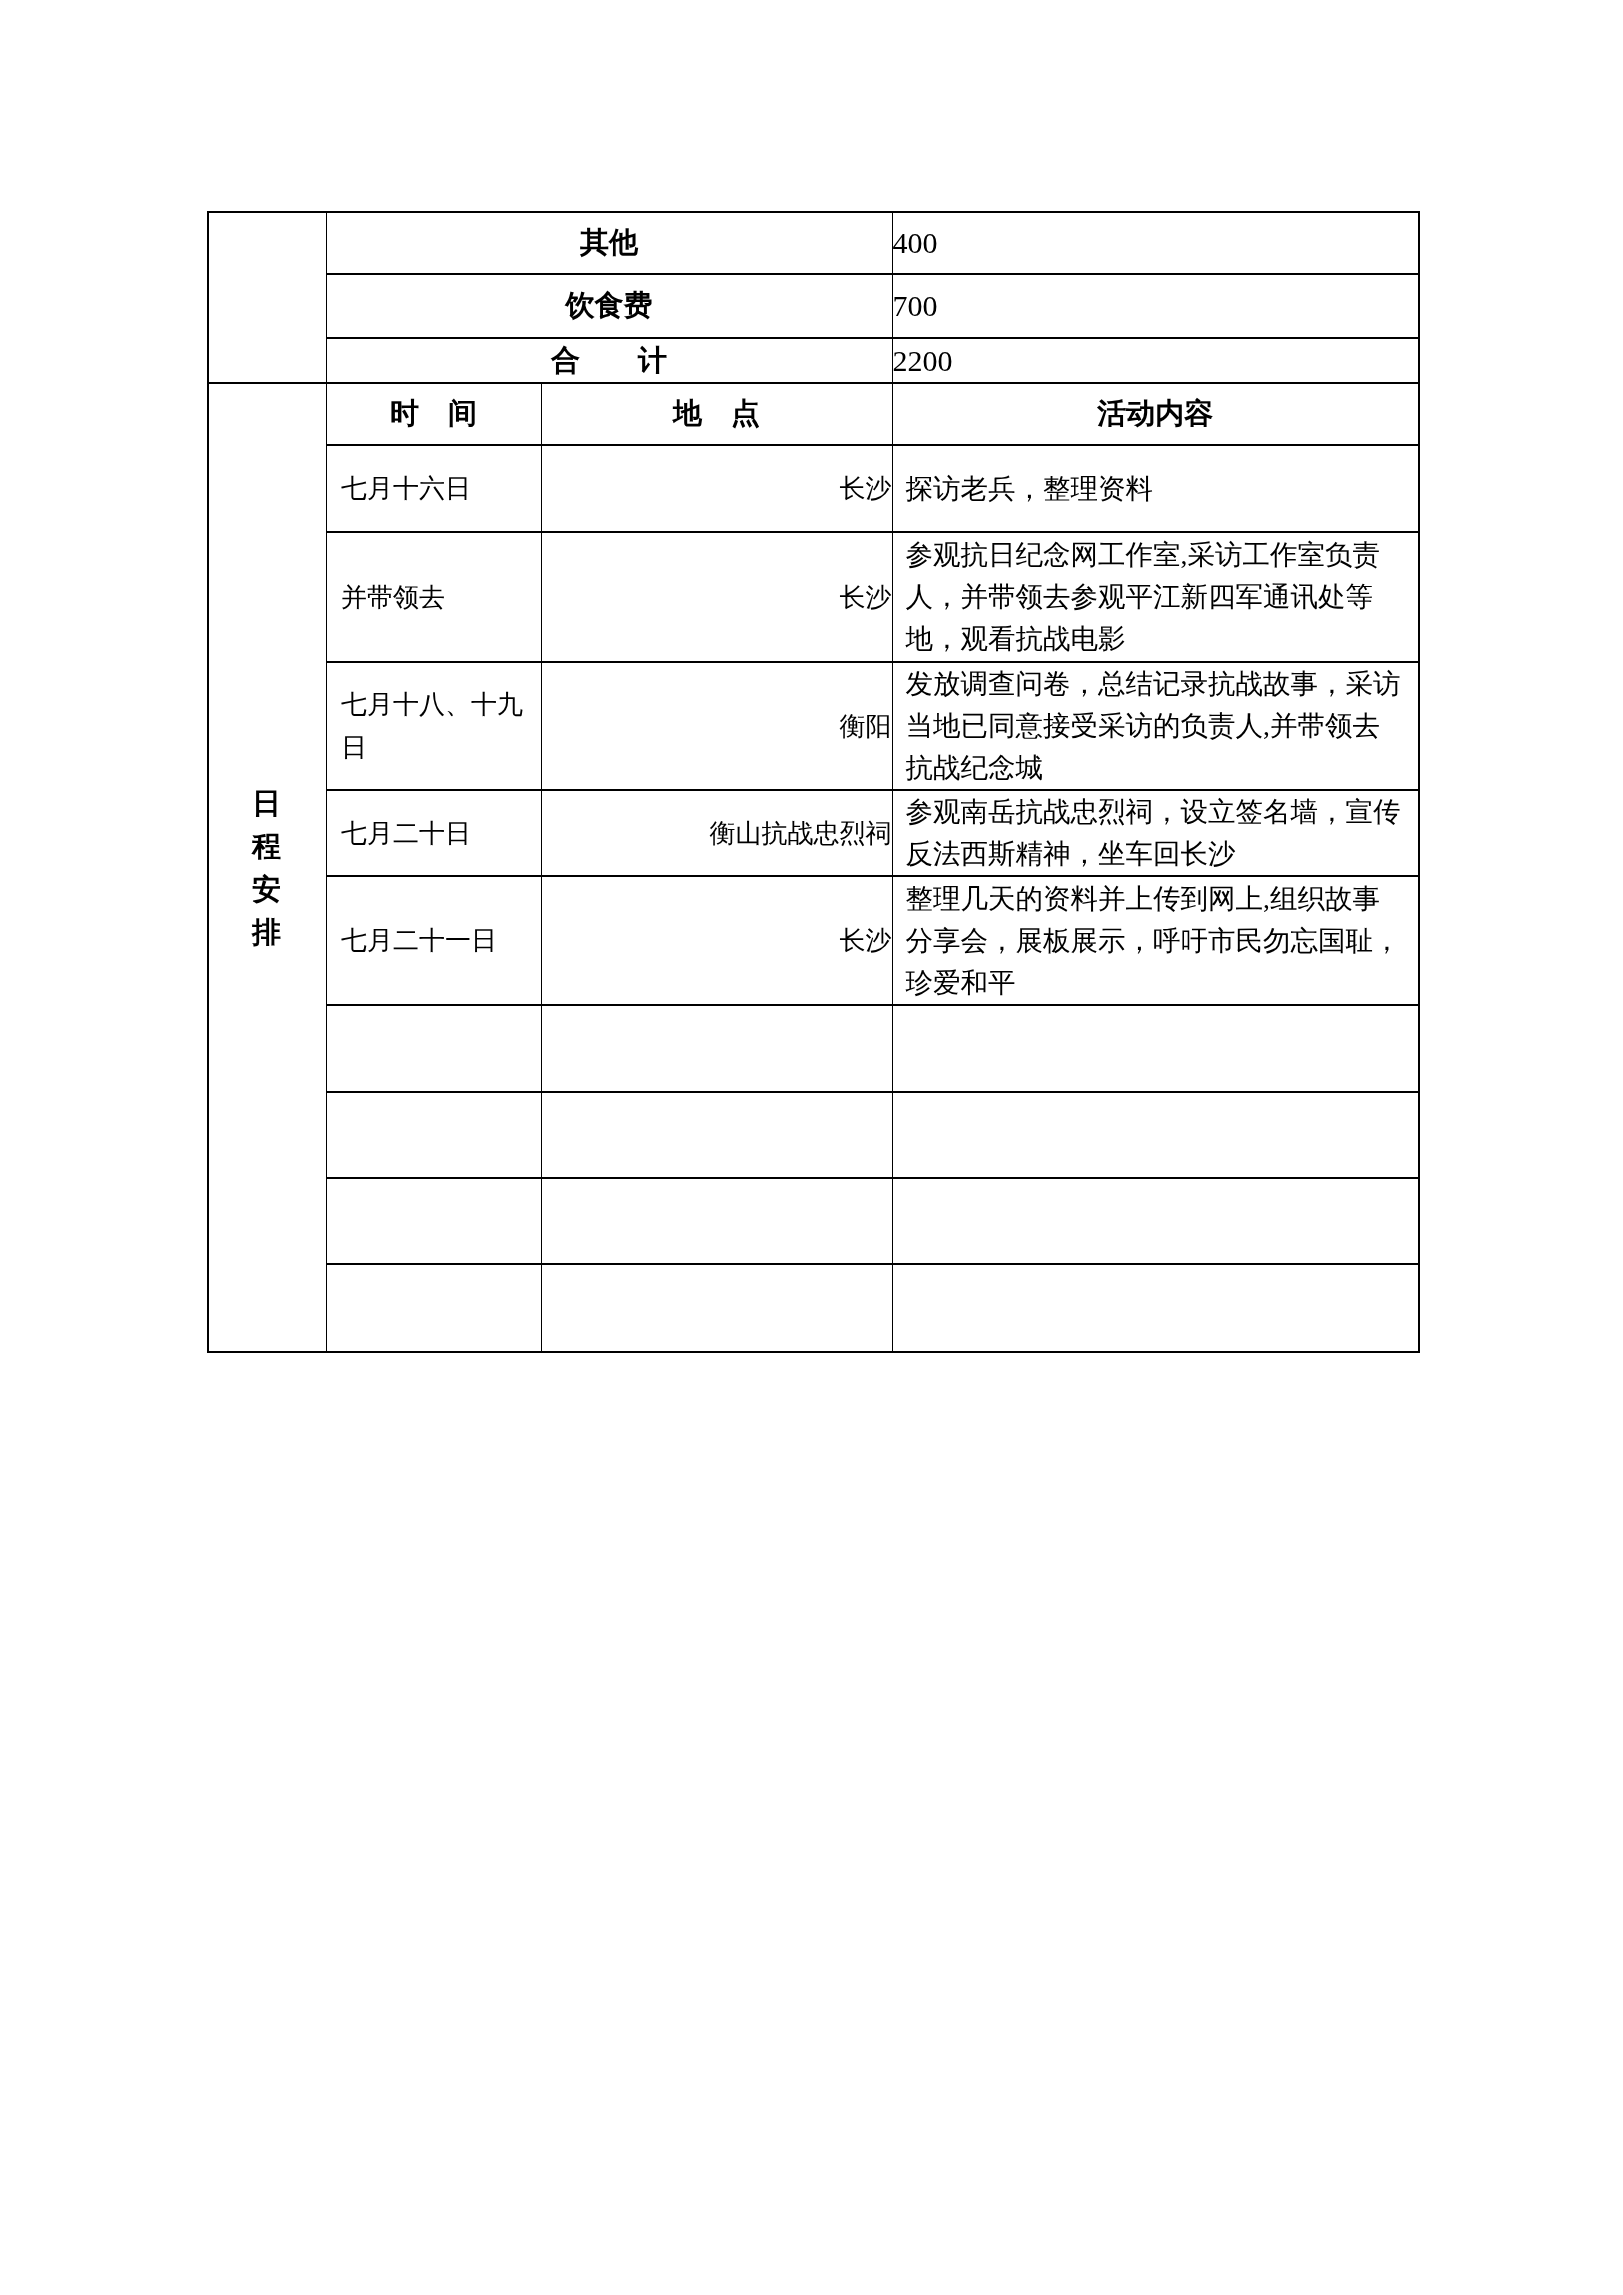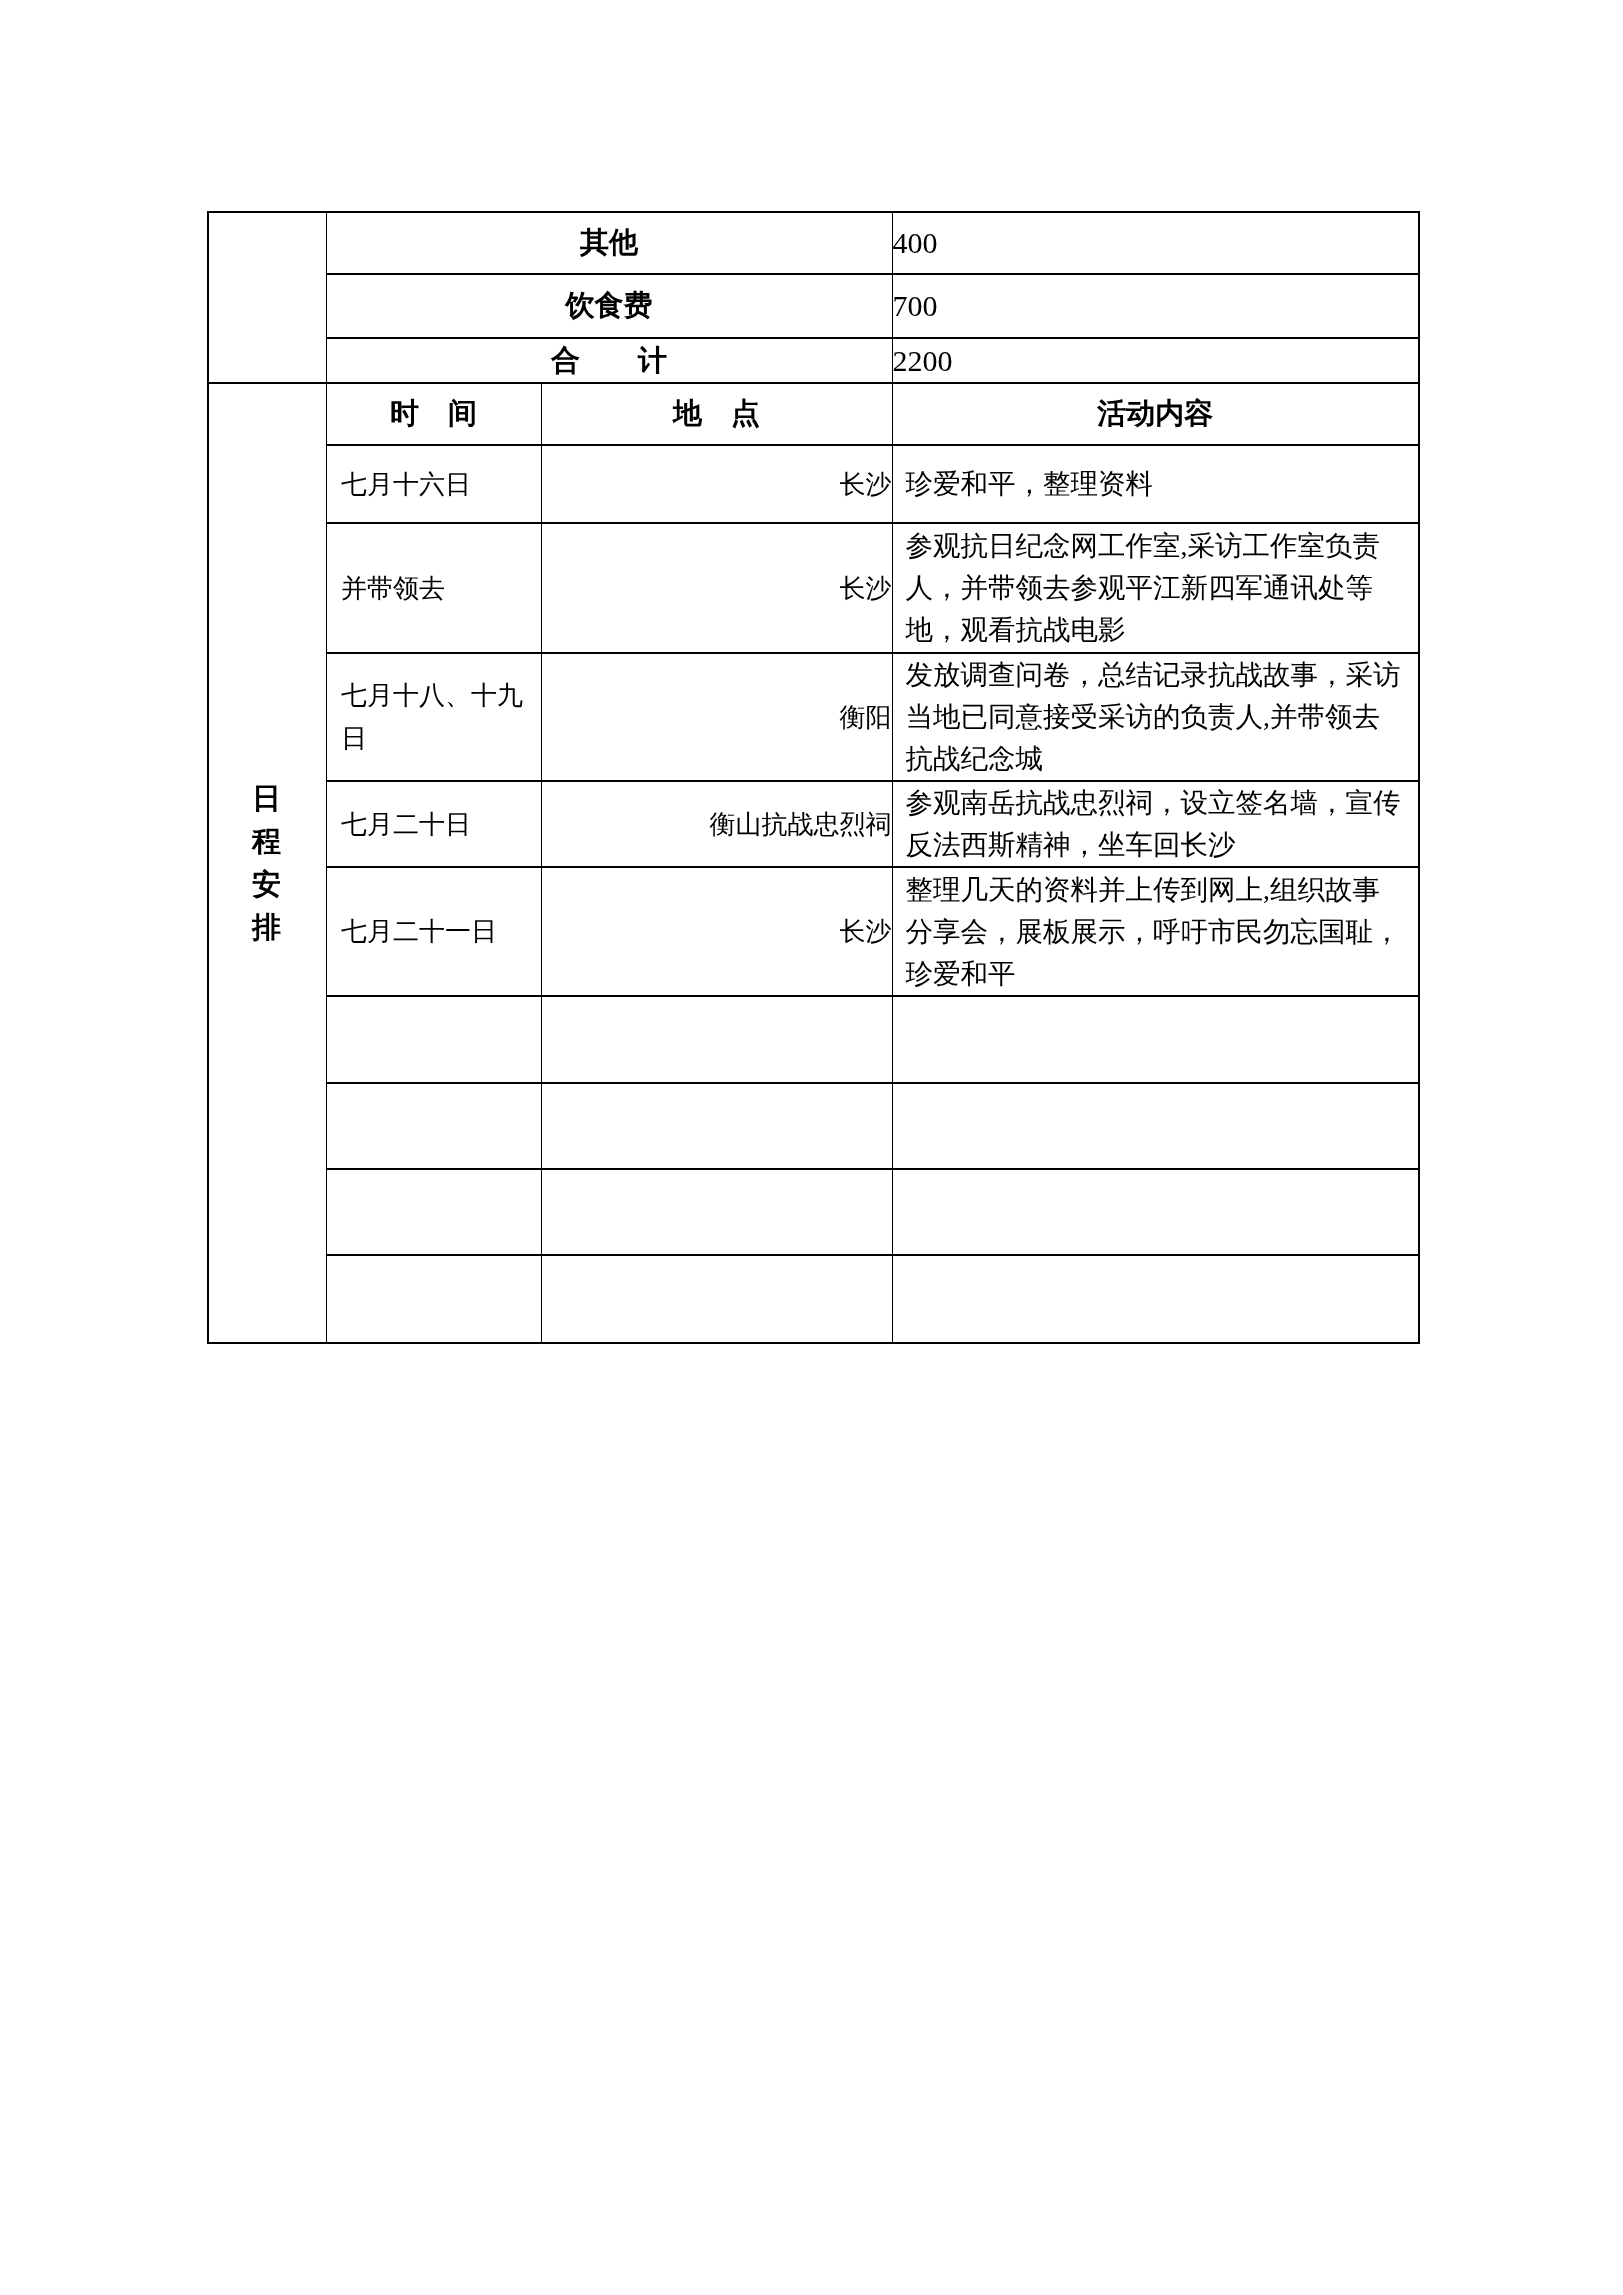--- a/index.html
+++ b/index.html
@@ -108,24 +108,24 @@
   <tr style="height:62px;">
     <td class="cat-cell" rowspan="10">日
 程
 安
 排</td>
     <th class="sched-head">时　间</th>
     <th class="sched-head">地　点</th>
     <th class="sched-head">活动内容</th>
   </tr>
 
-  <tr style="height:78px;">
+  <tr style="height:87px;">
     <td class="date-cell">七月十六日</td>
     <td class="place-cell">长沙</td>
-    <td class="content-cell">珍爱和平，整理资料</td>
+    <td class="content-cell">探访老兵，整理资料</td>
   </tr>
   <tr style="height:130px;">
     <td class="date-cell">并带领去</td>
     <td class="place-cell">长沙</td>
     <td class="content-cell">参观抗日纪念网工作室,采访工作室负责
 人，并带领去参观平江新四军通讯处等
 地，观看抗战电影</td>
   </tr>
   <tr style="height:127px;">
     <td class="date-cell">七月十八、十九

